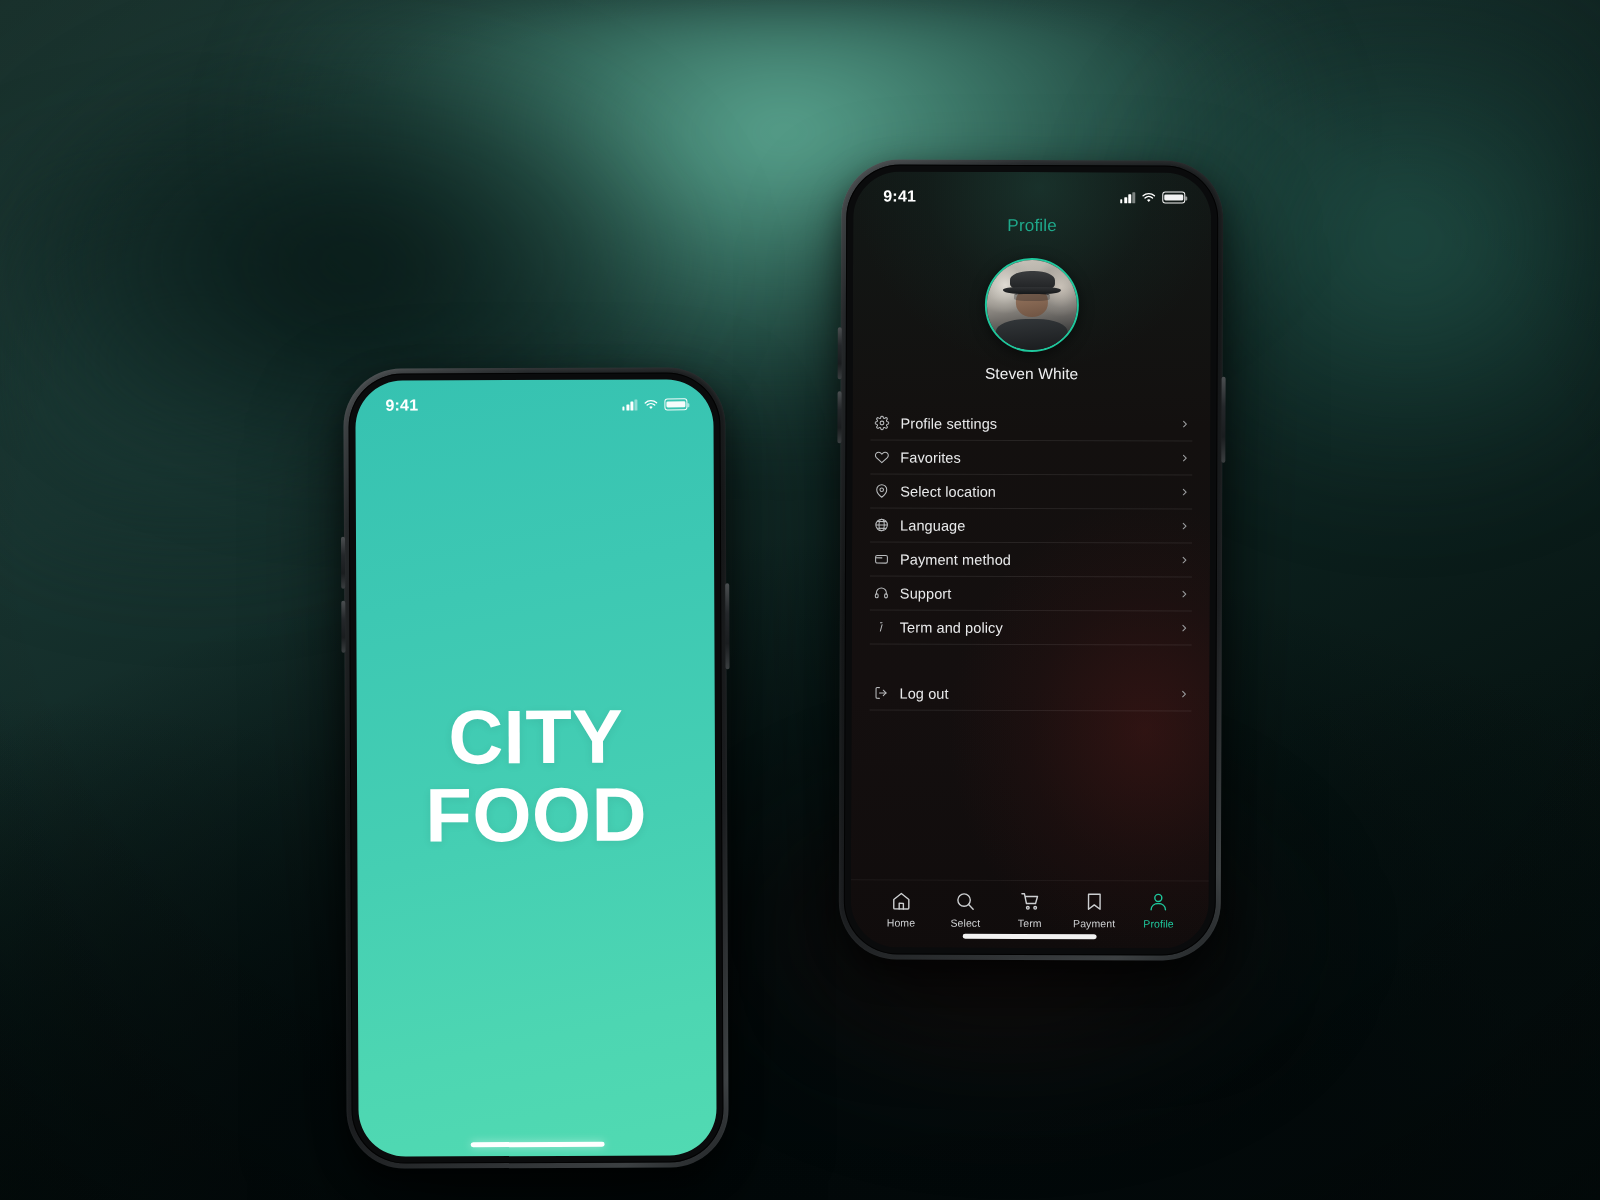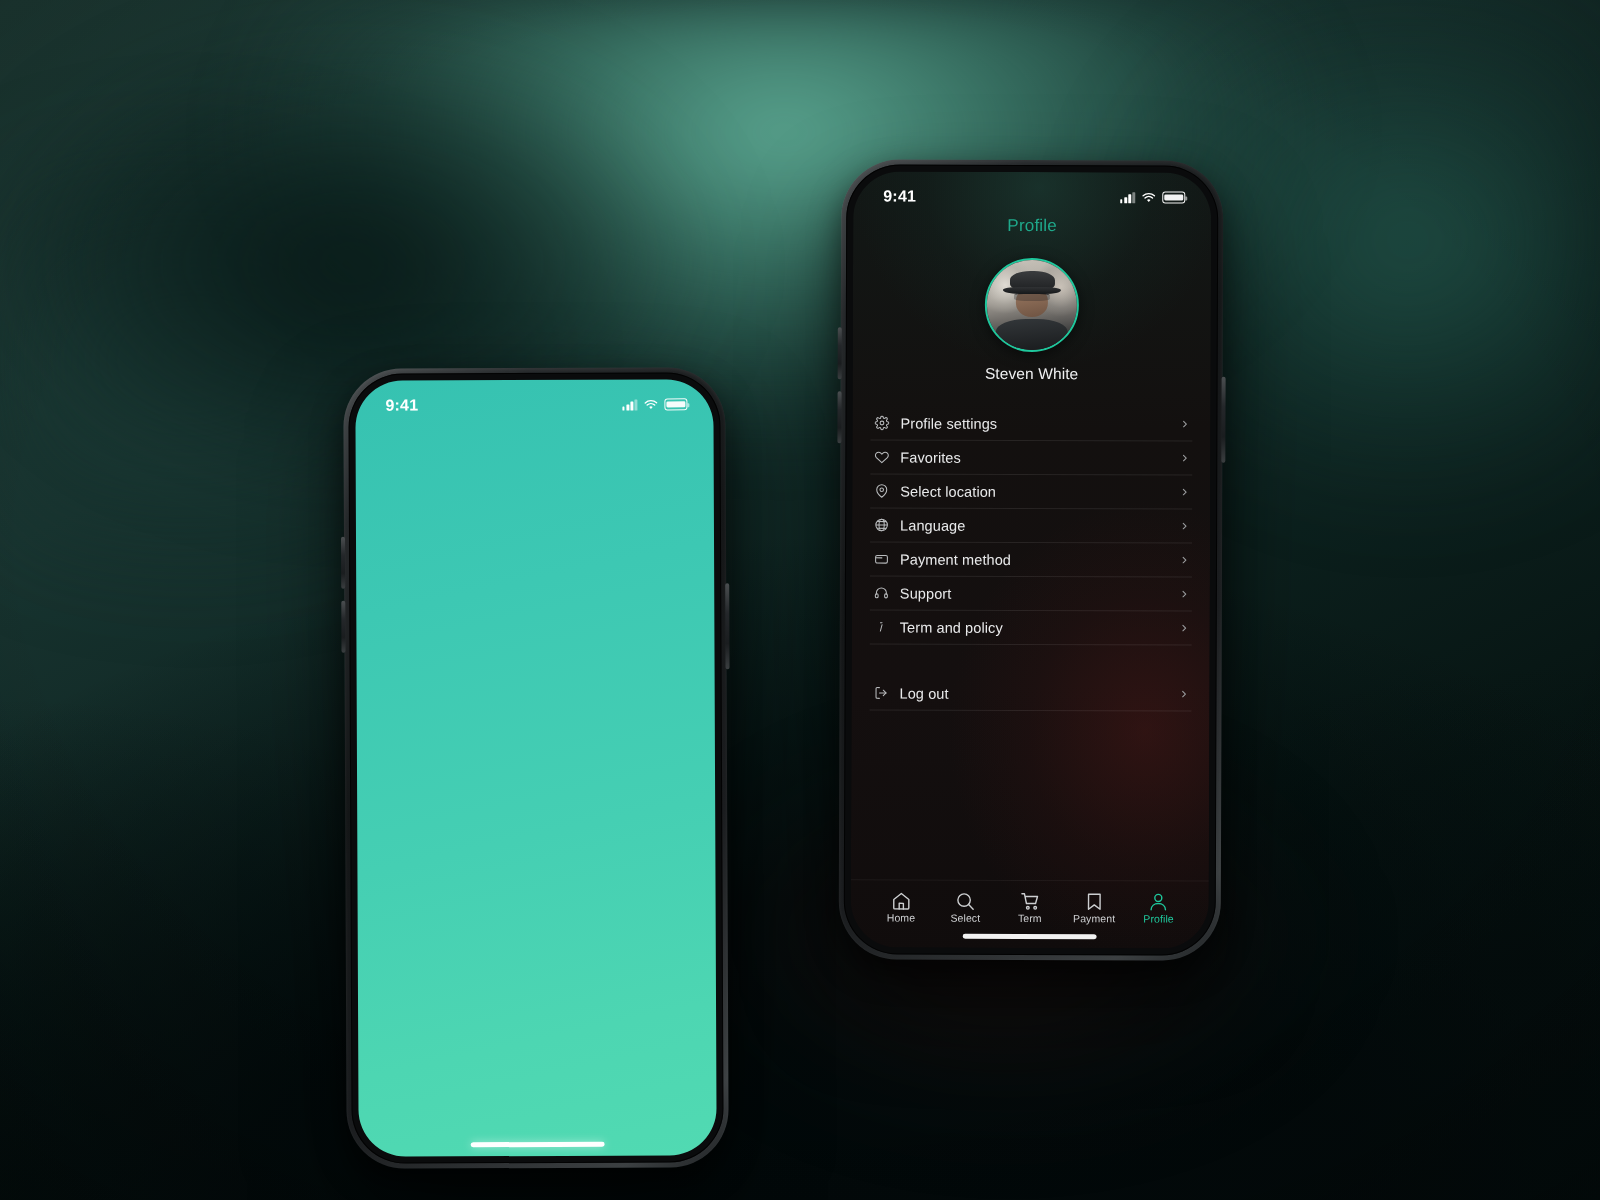--- a/index.html
+++ b/index.html
@@ -250,21 +250,21 @@
   .spacer { flex:1; }
   .tabbar {
     flex:none;
     height:68px;
     display:flex; align-items:flex-start;
     padding:10px 18px 0 18px;
     border-top:1px solid rgba(255,255,255,0.055);
   }
   .tab {
     flex:1;
-    display:flex; flex-direction:column; align-items:center; 
+    display:flex; flex-direction:column; align-items:center; gap:5px;
     color:#cdcfd1; cursor:pointer;
   }
   .tab.active { color:#1fc79c; }
   .tab-label { font-size:10.5px; letter-spacing:0.1px; }
 
   
   .home-ind {
     position:absolute; left:50%; transform:translateX(-50%);
     bottom:9px; width:134px; height:5px; border-radius:3px;
   }
@@ -305,20 +305,24 @@
               <path d="M8 10.4 L6.1 8.3 a2.8 2.8 0 0 1 3.8 0 Z" fill="currentColor"></path>
               <path d="M3.9 6.1 a6 6 0 0 1 8.2 0" stroke="currentColor" stroke-width="1.5" fill="none" stroke-linecap="round"></path>
               <path d="M1.8 3.7 a9.2 9.2 0 0 1 12.4 0" stroke="currentColor" stroke-width="1.5" fill="none" stroke-linecap="round"></path>
             </svg>
             <span class="ic-batt">
                 <span></span>
               </span>
           </div>
         </div>
 
+        <div class="splash-logo">
+          <div>CITY</div>
+          <div>FOOD</div>
+        </div>
 
         <div class="home-ind hi-light"></div>
       </div>
     </div>
   </div>
 
   <div class="phone" id="phone-b">
     <div class="btn-side btn-right" style="top:216px;height:86px;"></div>
     <div class="btn-side btn-left" style="top:168px;height:52px;"></div>
     <div class="btn-side btn-left" style="top:232px;height:52px;"></div>

